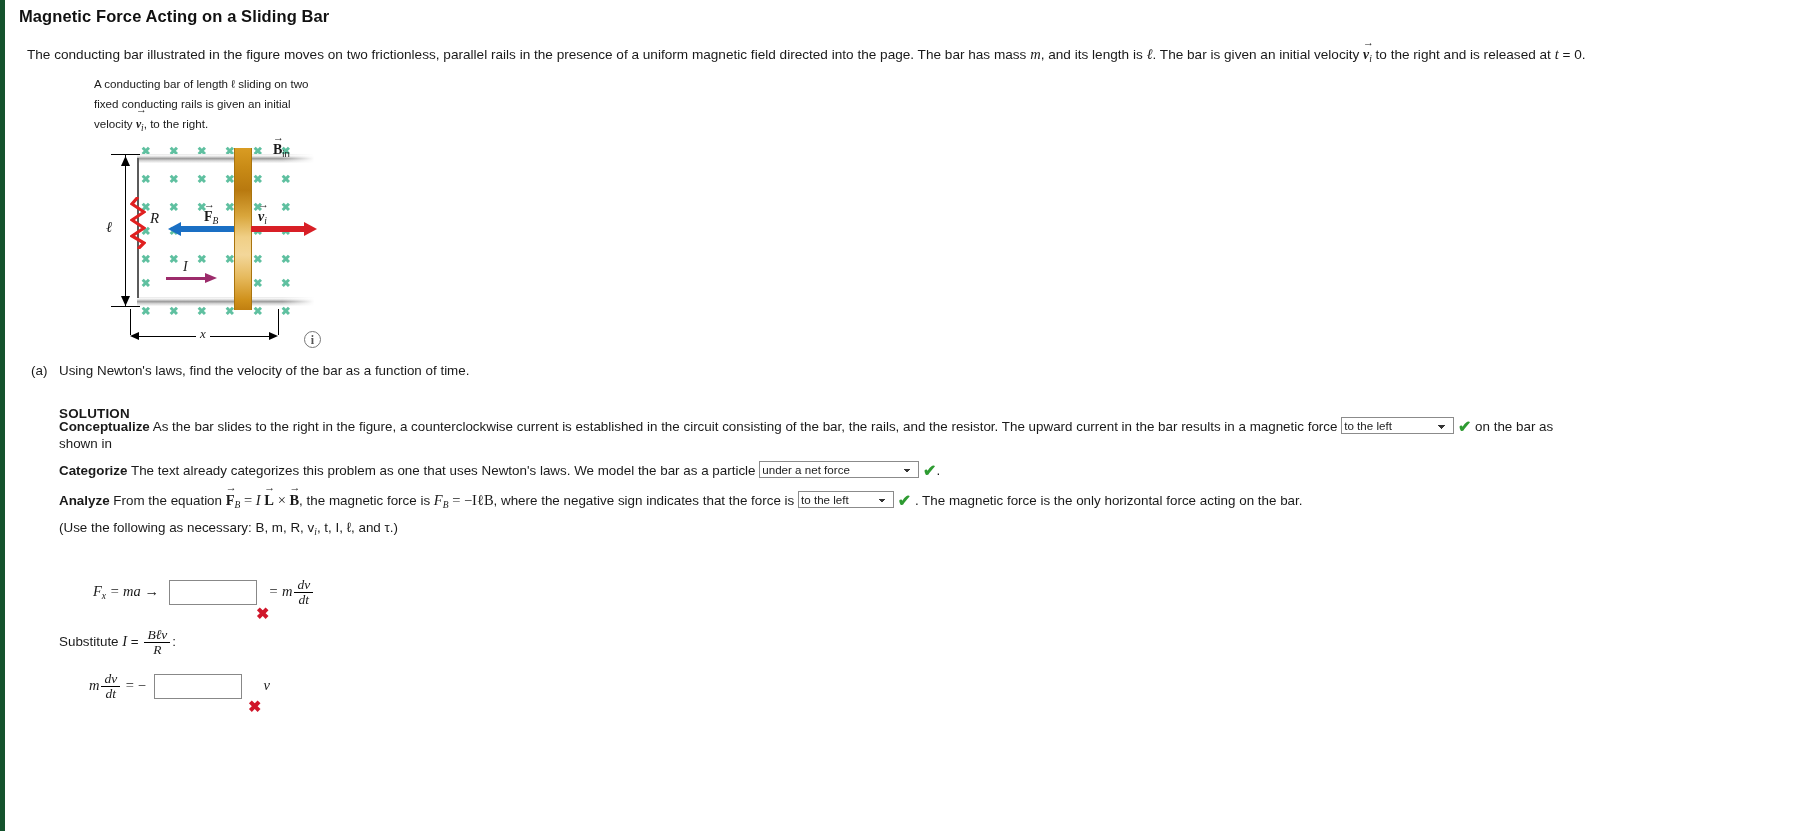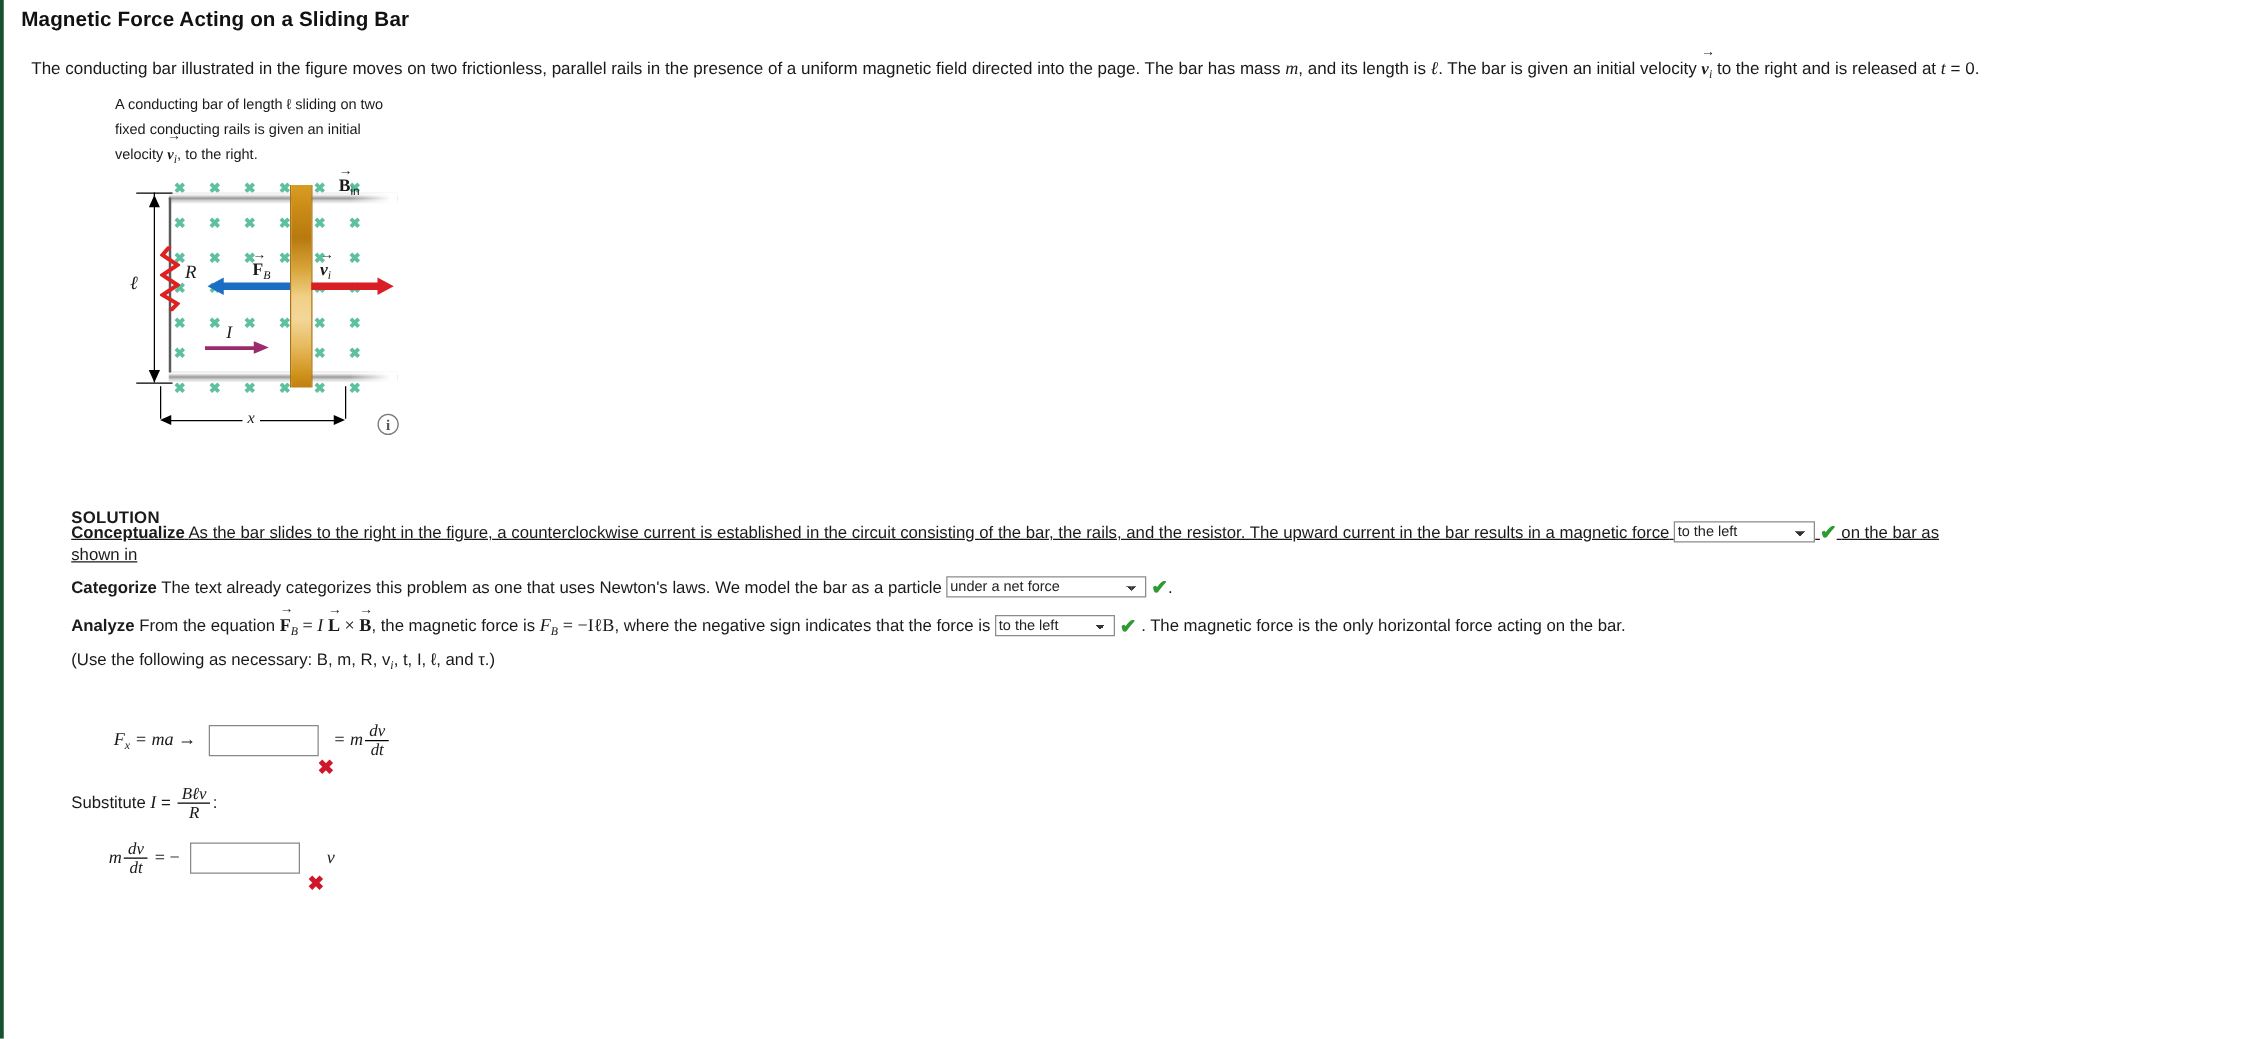--- a/index.html
+++ b/index.html
@@ -13,21 +13,21 @@
     font-family: "Liberation Sans", sans-serif;
     font-size: 13.5px;
     color: #1a1a1a;
     position: relative;
     overflow: hidden;
   }
   .page {
     position: relative;
     width: 1808px;
     height: 831px;
-    border-left: 3px solid #14532d;
+    border-left: 5px solid #14532d;
     box-sizing: border-box;
   }
   .title {
     position: absolute;
     left: 14px;
     top: 7px;
     font-size: 16.5px;
     font-weight: bold;
     letter-spacing: 0.1px;
     color: #111;
@@ -443,24 +443,27 @@
     <div class="xdim">
       <div class="line"></div>
       <div class="ah-l"></div>
       <div class="ah-r"></div>
       <div class="lbl">x</div>
     </div>
   </div>
 
   <div class="info-icon">i</div>
 
+  <div class="part-a">
+    <span class="lbl">(a)</span><span>Using Newton's laws, find the velocity of the bar as a function of time.</span>
+  </div>
 
   <div class="solution-hdr">SOLUTION</div>
 
-  <div class="blk" style="top:417px; left:54px; width:1520px;text-decoration:underline;">
+  <div class="blk" style="top:417px; left:54px; width:1520px;">
     <span class="b">Conceptualize</span>
     <span>As the bar slides to the right in the figure, a counterclockwise current is established in the circuit consisting of the bar, the rails, and the resistor. The upward current in the bar results in a magnetic force</span>
     <select class="dd w-med">
       <option>to the left</option>
     </select>
     <span class="ok">✔</span>
     <span>on the bar as shown in</span>
   </div>
 
   <div class="blk" style="top:461px; left:54px; width:1500px;">

